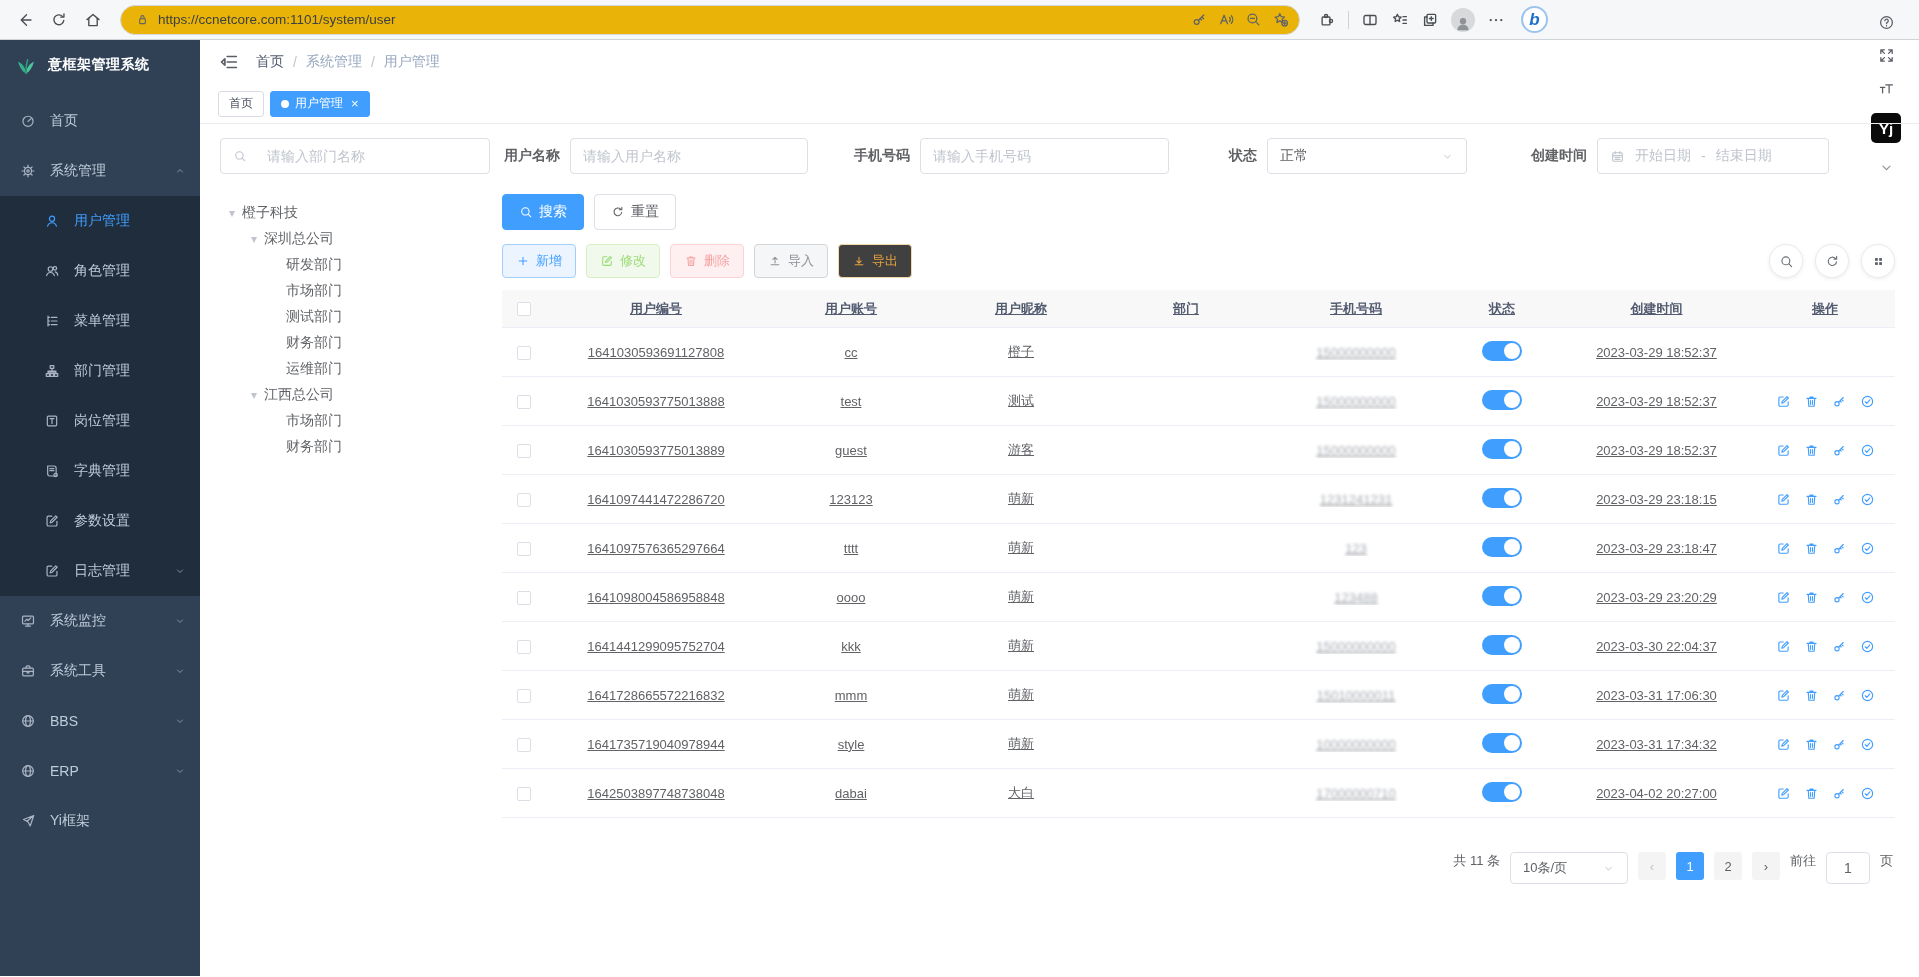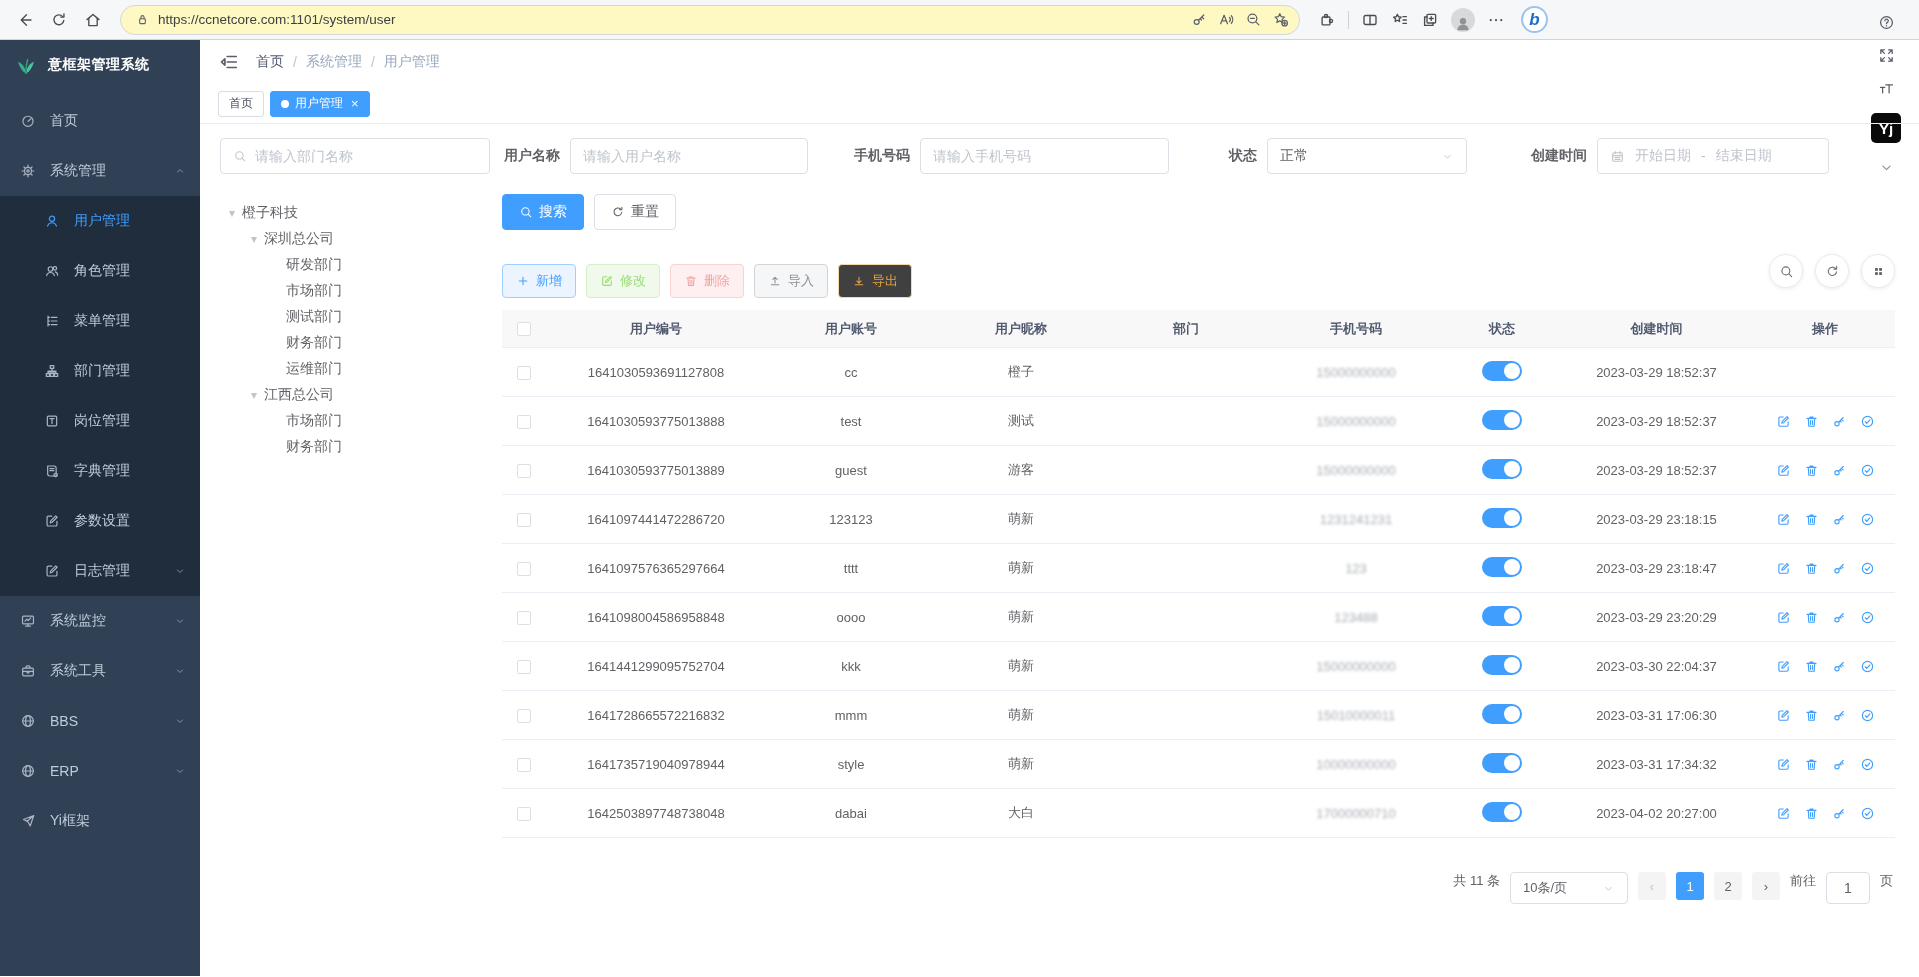--- a/index.html
+++ b/index.html
@@ -8,21 +8,21 @@
   .icon { width:16px; height:16px; fill:none; stroke:currentColor; stroke-width:1.8;
     stroke-linecap:round; stroke-linejoin:round; flex:none; }
   .icon.filled { fill:currentColor; stroke:none; }
 
   
   .browser { height:40px; background:#f6f7f8; border-bottom:1px solid #cfd4d9;
     display:flex; align-items:center; padding:0 10px; gap:4px; }
   .bbtn { width:30px; height:30px; display:flex; align-items:center; justify-content:center;
     color:#4a4d51; border-radius:4px; }
   .bbtn .icon { width:18px; height:18px; }
-  .url-pill { flex:none; width:1180px; height:30px; margin-left:8px; background:#fef9c3;
+  .url-pill { flex:none; width:1180px; height:30px; margin-left:8px; background:#eab308;
     border:1px solid #d4d7dc; border-radius:15px; display:flex; align-items:center;
     padding:0 10px 0 14px; gap:8px; }
   .url-text { font-size:13.5px; color:#3c4043; flex:1; }
   .pill-icons { display:flex; align-items:center; gap:10px; color:#5f6368; }
   .pill-icons .icon { width:17px; height:17px; }
   .chrome-icons { display:flex; align-items:center; gap:12px; margin-left:14px; color:#4a4d51; }
   .chrome-icons .icon { width:18px; height:18px; }
   .vdiv { width:1px; height:18px; background:#d0d3d6; }
   .avatar-chip { width:24px; height:24px; border-radius:50%; background:#d7d9db;
     display:flex; align-items:end; justify-content:center; overflow:hidden; color:#8f9397; }
@@ -67,21 +67,21 @@
   .tagtab { height:26px; display:flex; align-items:center; gap:6px; padding:0 10px;
     font-size:12px; border:1px solid #d8dce5; background:#fff; color:#495060; border-radius:3px; }
   .tagtab.active { background:#409eff; border-color:#409eff; color:#fff; }
   .tab-dot { width:8px; height:8px; border-radius:50%; background:#fff; }
   .tab-close { font-size:13px; line-height:1; margin-left:2px; }
 
   
   .content { flex:1; padding:14px 24px 0 20px; display:flex; flex-direction:column; min-height:0; }
   .filters { display:flex; align-items:center; }
   .inputbox { height:36px; border:1px solid #dcdfe6; border-radius:4px; background:#fff;
-    display:flex; align-items:center; padding:0 12px; gap:8px; font-size:14px; color:#606266; }
+    display:flex; align-items:center; padding:0 12px; gap:20px; font-size:14px; color:#606266; }
   .inputbox input { border:none; outline:none; width:100%; font-size:14px; color:#606266;
     font-family:inherit; background:transparent; }
   .inputbox input::placeholder, .ph { color:#bfc4cc; }
   .dept-input { width:270px; }
   .fgroup { display:flex; align-items:center; gap:10px; }
   .flabel { font-size:14px; font-weight:bold; color:#606266; white-space:nowrap; }
   .selbox { justify-content:space-between; }
   .chev-gray { width:13px; height:13px; color:#c0c4cc; }
   .cal-icon { width:15px; height:15px; color:#c0c4cc; }
 
@@ -93,36 +93,36 @@
   .d0 { padding-left:2px; } .d1 { padding-left:24px; } .d2 { padding-left:66px; }
 
   .right-col { flex:1; margin-left:12px; min-width:0; display:flex; flex-direction:column; }
   .btnrow { display:flex; align-items:center; gap:10px; }
   .btn { height:36px; border-radius:4px; font-size:14px; display:inline-flex;
     align-items:center; justify-content:center; gap:6px; padding:0 16px; cursor:pointer;
     border:1px solid #dcdfe6; background:#fff; color:#606266; font-family:inherit;text-align:center; }
   .btn .icon { width:14px; height:14px; }
   .btn-primary { background:#409eff; border-color:#409eff; color:#fff; }
   .actrow { margin-top:14px; display:flex; align-items:center; gap:10px; }
-  .btn-sm { height:31px; padding:16px 13px; font-size:13px; border-radius:4px;margin-top:20px; }
+  .btn-sm { height:31px; padding:16px 13px; font-size:13px; border-radius:4px; }
   .btn-add { background:#ecf5ff; border-color:#a0cfff; color:#409eff; }
   .btn-mod { background:#f0f9eb; border-color:#d8efc6; color:#9adc77; }
   .btn-del { background:#fef0f0; border-color:#fbd3d3; color:#f5a3a3; }
   .btn-imp { background:#f5f6f7; border-color:#d3d4d6; color:#8c9095; }
   .btn-exp { background:#404040; border-color:#f3d8a9; color:#e6a23c; }
   .act-right { margin-left:auto; display:flex; align-items:center; gap:12px; }
   .circ { width:34px; height:34px; border-radius:50%; background:#fff; border:1px solid #e8ebf0;
     box-shadow:0 1px 4px rgba(0,0,0,.08); display:flex; align-items:center; justify-content:center;
     color:#6b7077; }
   .circ .icon { width:15px; height:15px; }
 
   
   .table { margin-top:12px; font-size:13px; }
   .trow { display:grid; grid-template-columns:44px 220px 170px 170px 160px 180px 112px 1fr 140px;
-    align-items:center; border-bottom:1px solid #ebeef5; height:49px; color:#606266; }
+    align-items:center; border-bottom:1px solid #ebeef5; height:49px; color:#606266;text-decoration:underline; }
   .thead { height:38px; background:#f8f8f9; color:#515a6e; font-weight:bold; border-bottom:1px solid #ebeef5; }
   .cell { text-align:center; overflow:hidden; white-space:nowrap; }
   .checkbox { width:14px; height:14px; border:1px solid #dcdfe6; border-radius:2px;
     background:#fff; display:inline-block; vertical-align:middle; }
   .toggle { width:40px; height:20px; border-radius:10px; background:#409eff; position:relative;
     display:inline-block; }
   .toggle::after { content:""; position:absolute; right:2px; top:2px; width:16px; height:16px;
     border-radius:50%; background:#fff; }
   .phone-masked { color:#8a9099; filter:blur(1.6px); opacity:.75; }
   .ops { display:flex; justify-content:center; gap:13px; color:#409eff; }

